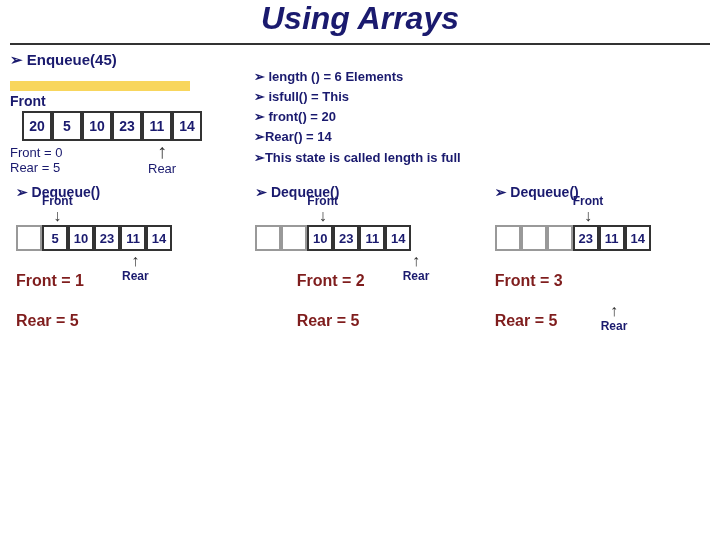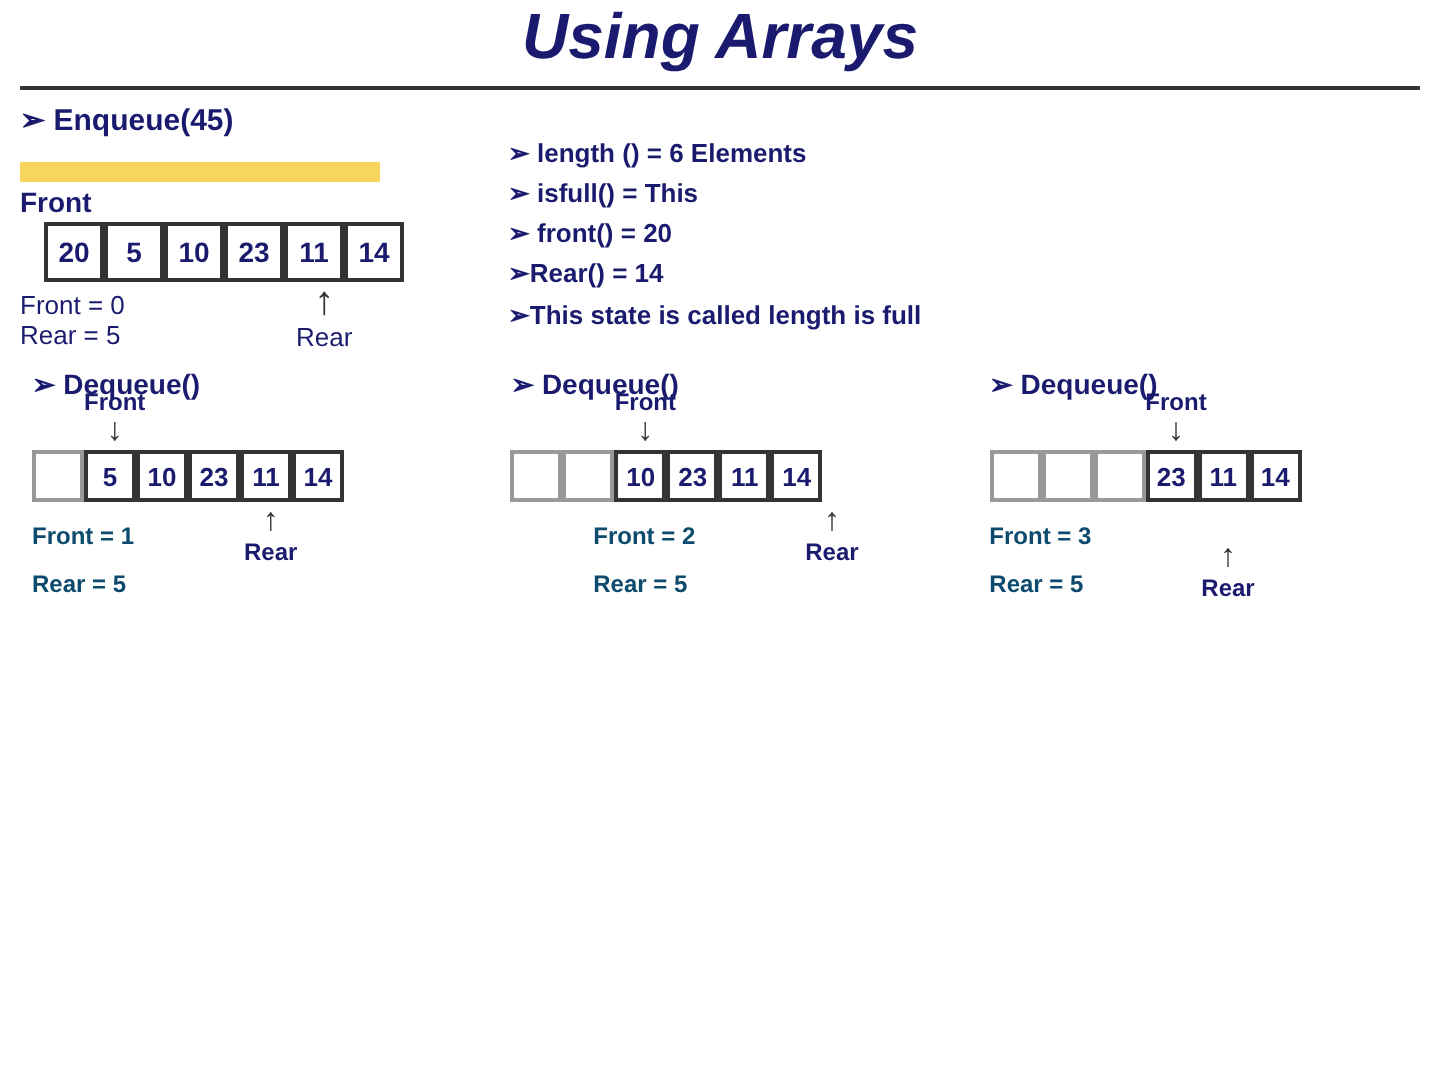--- a/index.html
+++ b/index.html
@@ -144,25 +144,25 @@
       color: #1a1a6e;
     }
 
     .dequeue-cell.empty {
       background: #fff;
       color: #fff;
       border-color: #999;
     }
 
     .dequeue-info {
-      font-size: 12px;
-      font-weight: bold;
-      color: #0c4a6e;
+      font-size: 16px;
+      font-weight: bold;
+      color: #7f1d1d;
       line-height: 1.5;
-      margin-top: 6px;
+      margin-top: 16px;
     }
   </style>
 </head>
 <body>
 
 <div class="page-title">Using Arrays</div>
 <hr class="divider">
 
 <div class="main-content">
 

